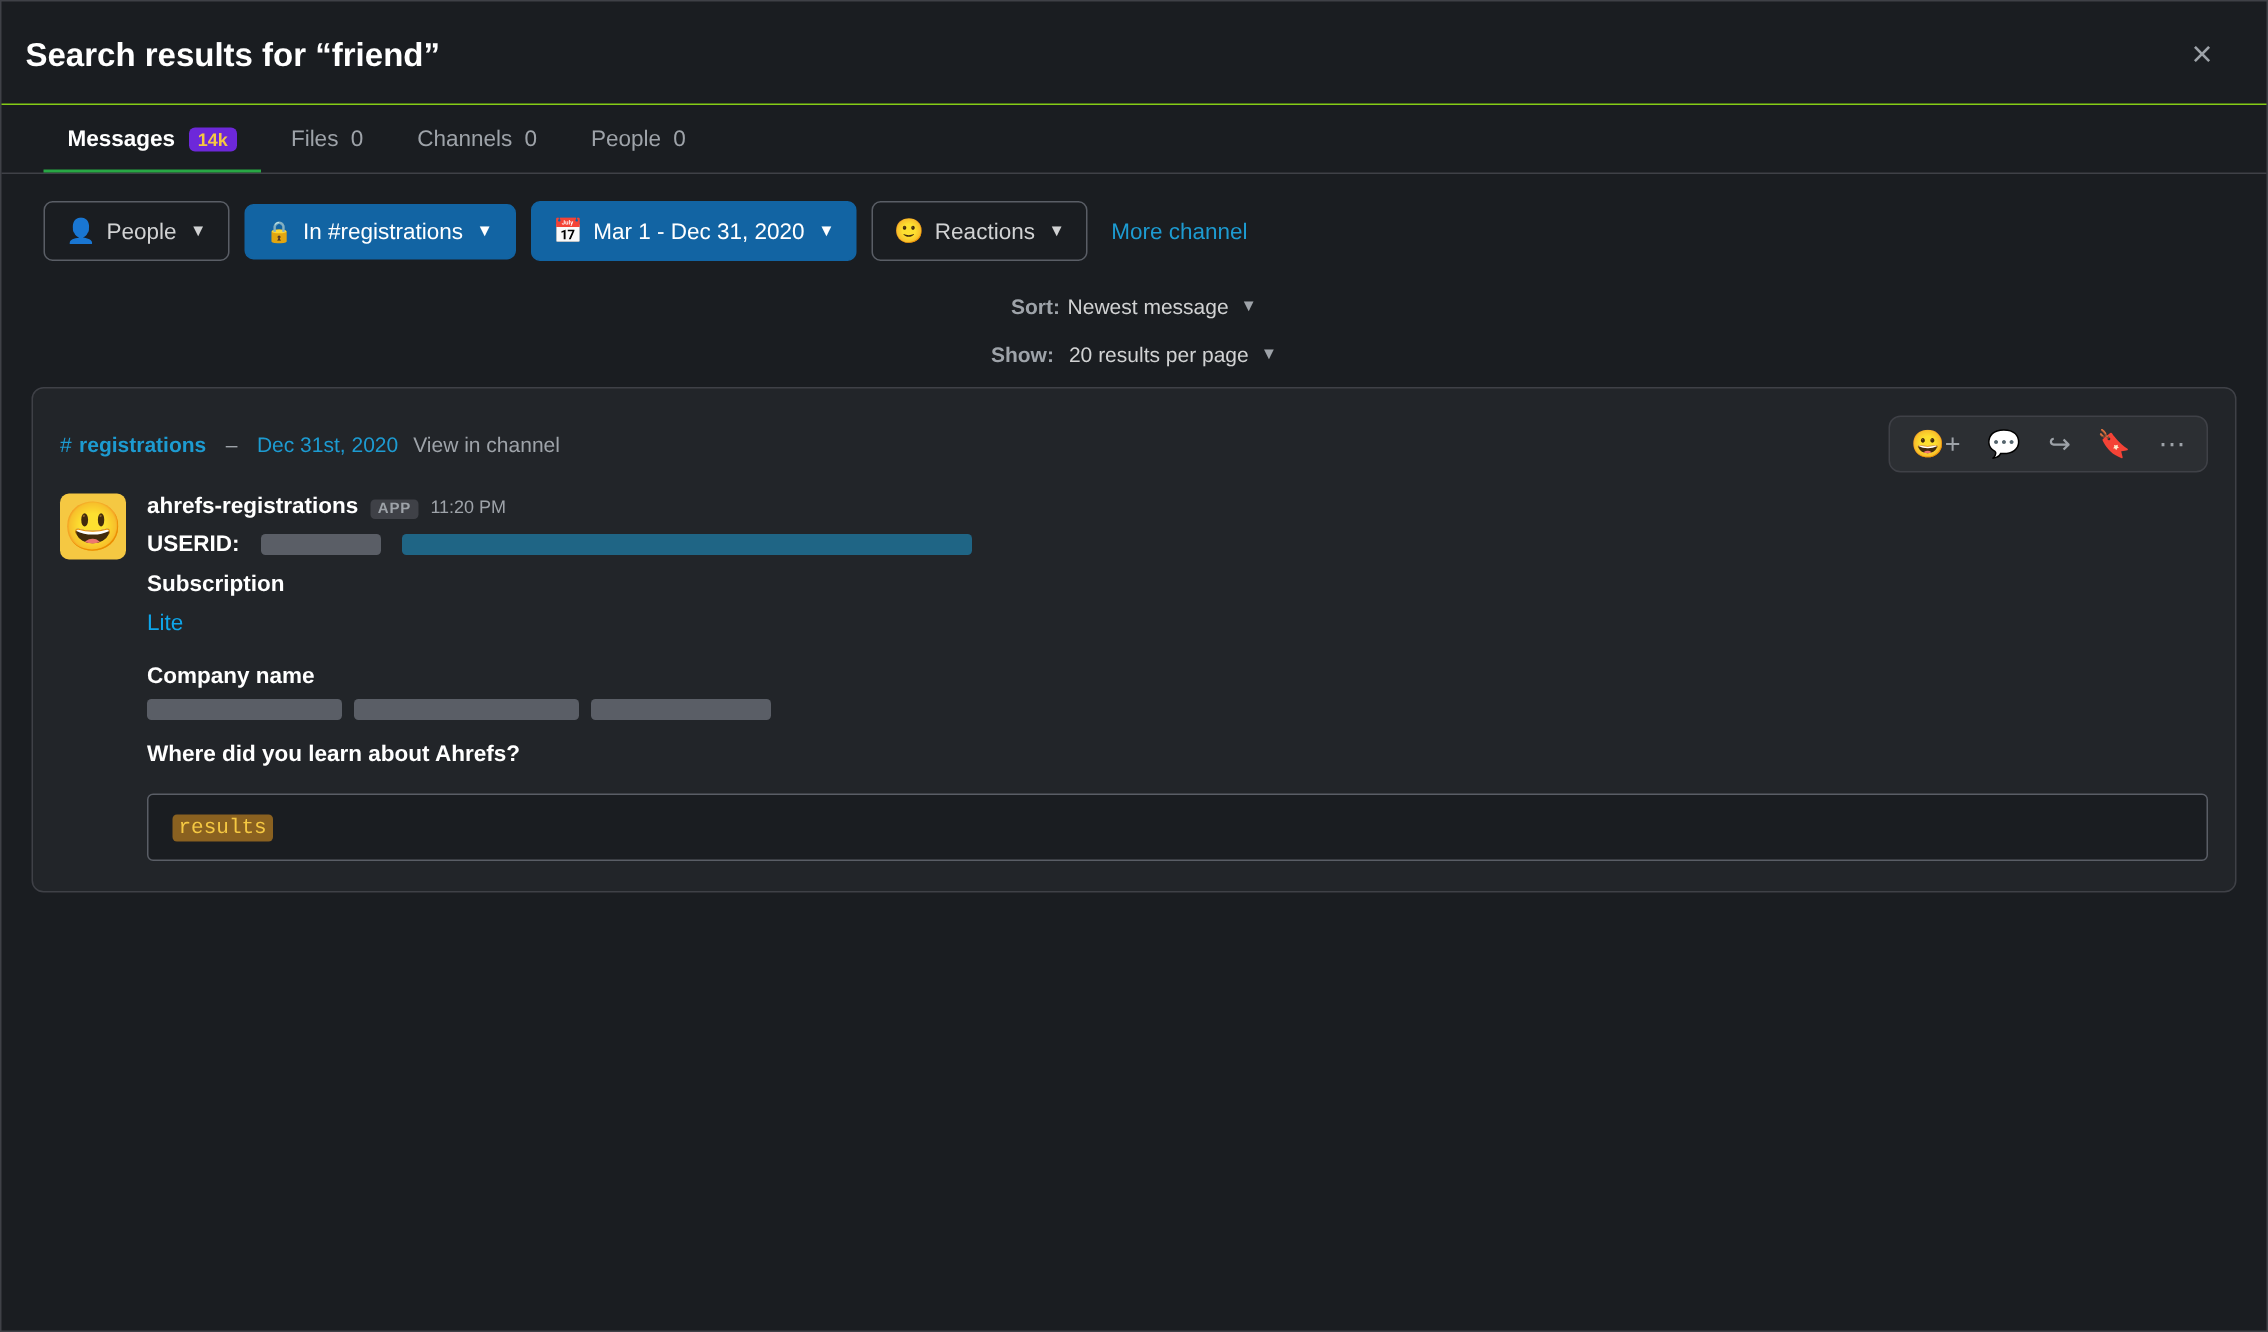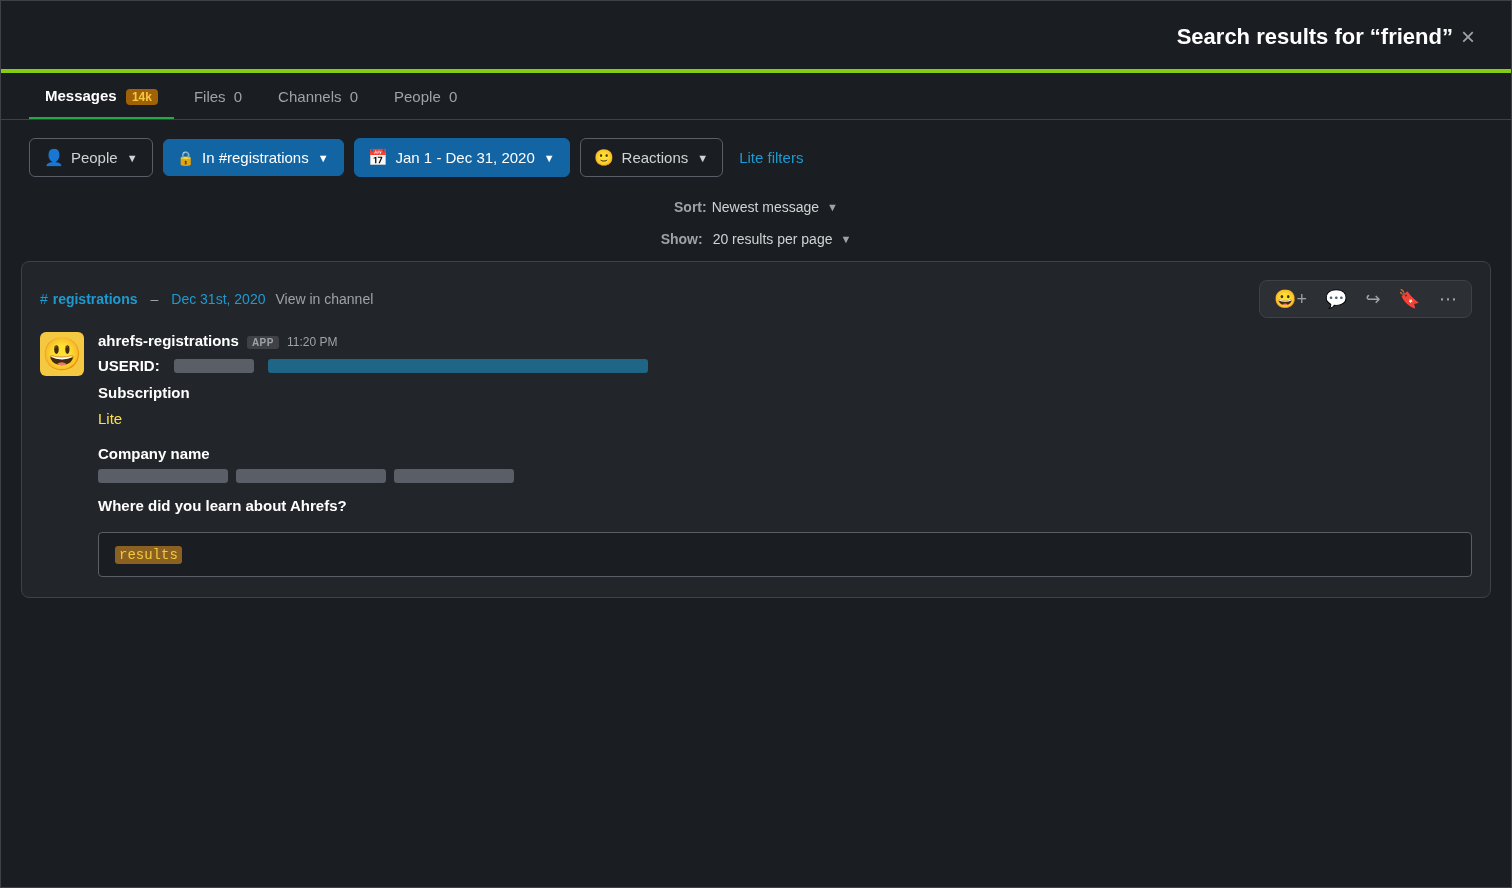--- a/index.html
+++ b/index.html
@@ -17,23 +17,23 @@
       width: 100%;
       min-height: 888px;
       display: flex;
       flex-direction: column;
       border: 1px solid #3f4147;
     }
 
     .modal-header {
       display: flex;
       align-items: center;
-      justify-content: flex-end;
+      justify-content: space-between;
       padding: 20px 28px 16px 16px;
-      border-bottom: 4px solid #84cc16;
+      border-bottom: 1px solid #84cc16;
     }
 
     .modal-title {
       font-size: 22px;
       font-weight: 700;
       color: #ffffff;
     }
 
     .close-btn {
       background: none;
@@ -64,21 +64,21 @@
     }
 
     .tab.active {
       color: #ffffff;
       border-bottom: 2px solid #28a745;
       font-weight: 600;
     }
 
     .tab-badge {
       display: inline-block;
-      background: #a16207;
+      background: #6d28d9;
       color: #f5c842;
       font-size: 12px;
       font-weight: 700;
       padding: 1px 6px;
       border-radius: 4px;
       margin-left: 5px;
       vertical-align: middle;
     }
 
     .filters-row {
@@ -297,21 +297,21 @@
     .message-text p {
       margin-bottom: 4px;
     }
 
     .message-text .field-label {
       font-weight: 700;
       color: #ffffff;
     }
 
     .message-text .field-value {
-      color: #fde047;
+      color: #0ea5e9;
     }
 
     .redacted-block {
       display: inline-block;
       background: #5a5e66;
       height: 14px;
       border-radius: 3px;
       vertical-align: middle;
     }
 
@@ -385,31 +385,31 @@
     </button>
 
     <button class="filter-btn active-blue">
       <span class="icon" style="font-size:14px;">🔒</span>
       <span>In #registrations</span>
       <span class="chevron">▼</span>
     </button>
 
     <button class="filter-btn active-blue">
       <span class="icon">📅</span>
-      <span>Jan 1 - Dec 31, 2020</span>
+      <span>Mar 1 - Dec 31, 2020</span>
       <span class="chevron">▼</span>
     </button>
 
     <button class="filter-btn">
       <span class="icon">🙂</span>
       <span>Reactions</span>
       <span class="chevron">▼</span>
     </button>
 
-    <button class="more-filters-link">Lite filters</button>
+    <button class="more-filters-link">More channel</button>
   </div>
 
   <div class="sort-row">
     <div class="sort-control">
       <span class="label">Sort:</span>
       <span class="value">Newest message</span>
       <span style="font-size:11px;margin-left:3px;">▼</span>
     </div>
     <span class="sort-sep">&nbsp;&nbsp;&nbsp;</span>
     <div class="sort-control">

